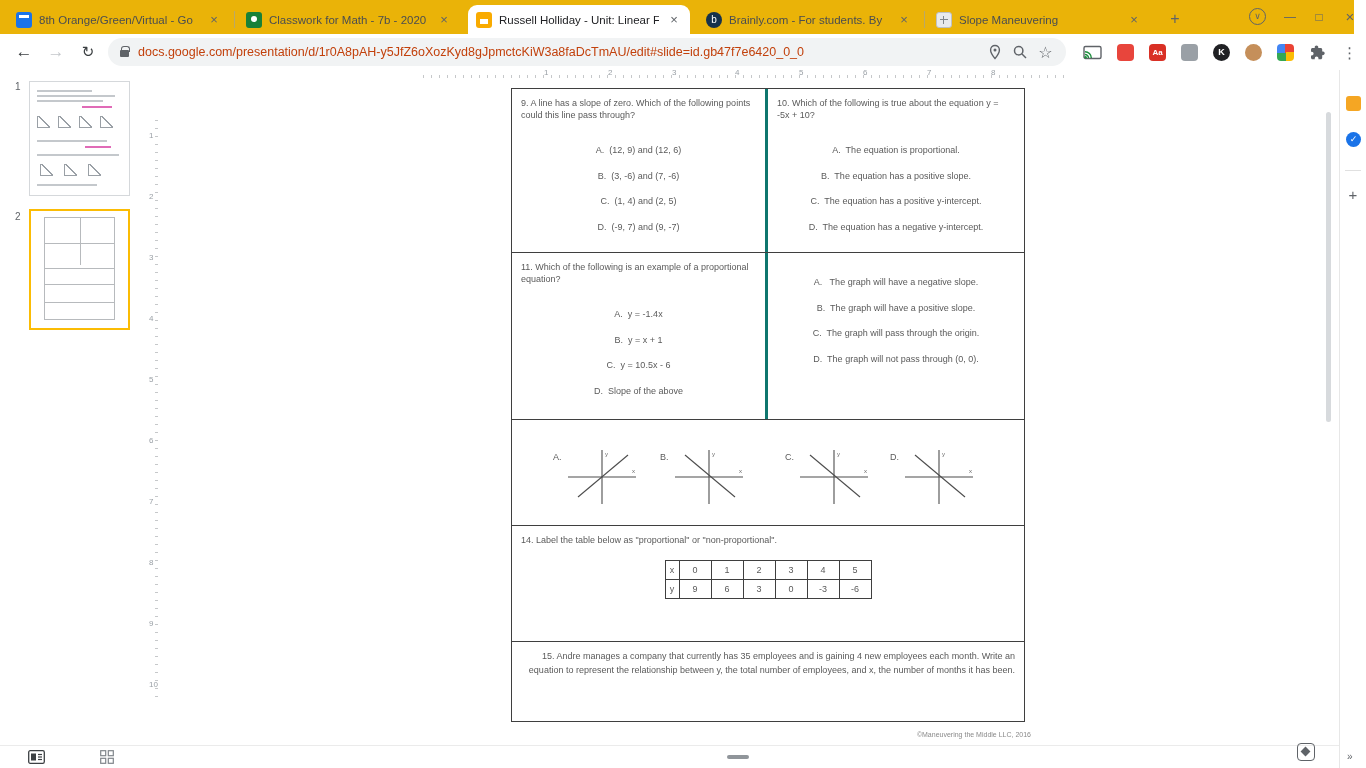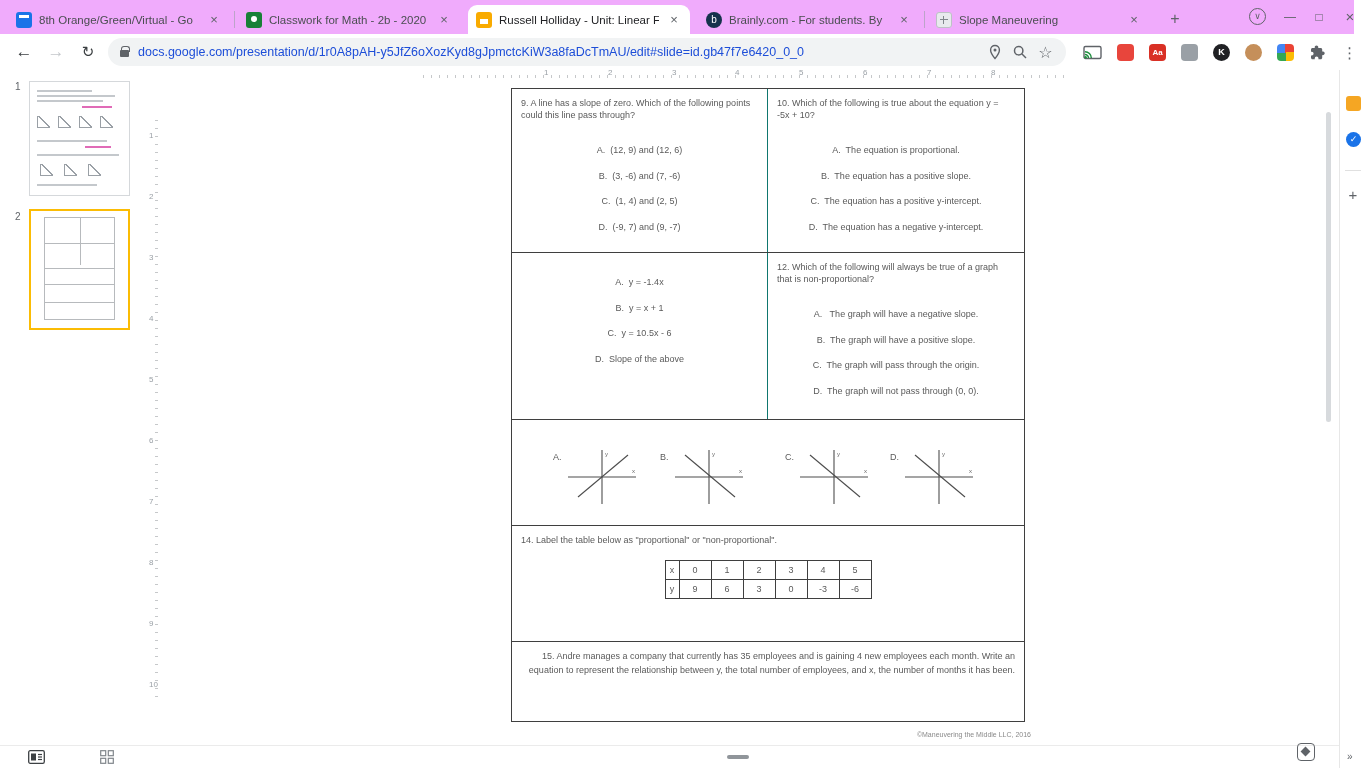--- a/index.html
+++ b/index.html
@@ -1,20 +1,20 @@
 <!DOCTYPE html>
 <html><head>
 <meta charset="utf-8">
 <style>
   * { margin:0; padding:0; box-sizing:border-box; }
   html,body { width:1366px; height:768px; overflow:hidden; background:#fff;
               font-family:"Liberation Sans", sans-serif; }
 
   
-  .tabstrip { position:absolute; top:0; left:0; right:12px; height:34px; background:#f0abfc; }
+  .tabstrip { position:absolute; top:0; left:0; right:12px; height:34px; background:#eab308; }
   .tab { position:absolute; top:5px; height:29px; width:222px; display:flex; align-items:center;
          gap:7px; padding:0 8px; font-size:11.5px; color:#4a4d51; border-radius:9px 9px 0 0; }
   .tab.active { background:#fff; color:#202124; }
   .tab-title { flex:1; white-space:nowrap; overflow:hidden; }
   .tab-close { font-size:13px; color:#5f6368; width:16px; text-align:center; cursor:default; }
   .tab-sep { position:absolute; top:11px; width:1px; height:17px; background:#9aa0a6; opacity:.6; }
   .fav { width:16px; height:16px; flex:0 0 16px; border-radius:3px; position:relative; }
   .fav-sites { background:#1a73e8; } .fav-sites::after{content:"";position:absolute;left:3px;top:3px;width:10px;height:3px;background:#fff;}
   .fav-classroom { background:#188038; } .fav-classroom::after{content:"";position:absolute;left:5px;top:4px;width:6px;height:6px;border-radius:50%;background:#fff;}
   .fav-slides { background:#f9ab00; } .fav-slides::after{content:"";position:absolute;left:4px;top:7px;width:8px;height:5px;background:#fff;}
@@ -30,21 +30,21 @@
   .winbtn { position:absolute; top:4px; width:26px; height:26px; color:#5f6368; font-size:12px;
             text-align:center; line-height:26px; }
 
   
   .toolbar { position:absolute; top:34px; left:0; right:0; height:36px; background:#fff; }
   .navbtn { position:absolute; top:6px; width:24px; height:24px; text-align:center; line-height:24px;
             font-size:17px; color:#3c4043; }
   .navbtn.disabled { color:#c4c7cb; }
   .omnibox { position:absolute; left:108px; top:4px; width:958px; height:28px; background:#f1f3f4;
              border-radius:14px; display:flex; align-items:center; padding:0 12px; gap:9px; }
-  .url { flex:1; font-size:12.5px; color:#1d4ed8; white-space:nowrap; overflow:hidden; }
+  .url { flex:1; font-size:12.5px; color:#c2410c; white-space:nowrap; overflow:hidden; }
   .lock { width:9px; height:7px; background:#5f6368; border-radius:1px; position:relative; margin-top:3px; flex:0 0 9px;}
   .lock::before { content:""; position:absolute; top:-4px; left:1.2px; width:6.5px; height:5px;
                   border:1.4px solid #5f6368; border-bottom:none; border-radius:3px 3px 0 0; }
   .obicon { flex:0 0 16px; width:16px; height:16px; }
   .tb-right { position:absolute; right:8px; top:0; height:36px; display:flex; align-items:center; gap:15px; }
   .ext { width:17px; height:17px; border-radius:4px; font-size:8px; color:#fff; text-align:center;
          line-height:17px; font-weight:bold; }
   .glyphbtn { color:#5f6368; font-size:15px; line-height:17px; text-align:center; width:17px; }
 
   
@@ -72,21 +72,21 @@
       background:repeating-linear-gradient(to bottom,#c6c8ca 0 1px,transparent 1px 8px); }
   .vrn { position:absolute; left:1px; font-size:8px; color:#9aa0a6; }
 
   
   .page { position:absolute; left:478px; top:9px; width:548px; height:666px; background:#fff; }
   .ws { position:absolute; left:33px; top:9px; width:514px; border:1px solid #3f3f3f; }
   .ws-row { display:flex; border-bottom:1px solid #3f3f3f; position:relative; }
   .ws-row:last-child { border-bottom:none; }
   .cell { position:relative; }
   .half { width:50%; }
-  .half:first-child { border-right:1px solid #0f766e; }
+  .half:first-child { border-right:3px solid #0f766e; }
   .r1 { height:164px; } .r2 { height:167px; } .r3 { height:106px; } .r4 { height:116px; } .r5 { height:79px;text-align:right; }
   .q-prompt { font-size:9px; color:#5a5a5a; line-height:12px; padding:8px 9px 0; max-width:250px; }
   .q-opts { padding:24px 9px 0; }
   .opt { font-size:9px; color:#5a5a5a; line-height:11.5px; margin-bottom:14px; white-space:pre;text-align:center; }
   .g13 { position:absolute; top:27px; display:flex; align-items:flex-start; gap:3px; }
   .g13-label { font-size:9px; color:#5a5a5a; margin-top:5px; }
   .gsvg line { stroke:#4d4d4d; stroke-width:1.1; }
   .gsvg text { font-size:6px; fill:#6a6a6a; font-family:"Liberation Sans",sans-serif; }
   .slope-positive .gline-neg { display:none; }
   .slope-negative .gline-pos { display:none; }
@@ -119,21 +119,21 @@
 
 <div class="tabstrip">
   <div class="tab" style="left:8px">
     <span class="fav fav-sites"></span>
     <span class="tab-title">8th Orange/Green/Virtual - Go</span>
     <span class="tab-close">×</span>
   </div>
   <div class="tab-sep" style="left:234px"></div>
   <div class="tab" style="left:238px">
     <span class="fav fav-classroom"></span>
-    <span class="tab-title">Classwork for Math - 2b - 2020</span>
+    <span class="tab-title">Classwork for Math - 7b - 2020</span>
     <span class="tab-close">×</span>
   </div>
   <div class="tab active" style="left:468px">
     <span class="fav fav-slides"></span>
     <span class="tab-title">Russell Holliday - Unit: Linear F</span>
     <span class="tab-close">×</span>
   </div>
   <div class="tab" style="left:698px">
     <span class="fav fav-brainly">b</span>
     <span class="tab-title">Brainly.com - For students. By</span>
@@ -266,29 +266,29 @@
             <div class="opt">A.  The equation is proportional.</div>
             <div class="opt">B.  The equation has a positive slope.</div>
             <div class="opt">C.  The equation has a positive y-intercept.</div>
             <div class="opt">D.  The equation has a negative y-intercept.</div>
           </div>
         </div>
       </div>
 
       <div class="ws-row r2">
         <div class="cell half">
+          <div class="q-prompt">11. Which of the following is an example of a proportional equation?</div>
           <div class="q-opts">
             <div class="opt">A.  y = -1.4x</div>
             <div class="opt">B.  y = x + 1</div>
             <div class="opt">C.  y = 10.5x - 6</div>
             <div class="opt">D.  Slope of the above</div>
           </div>
         </div>
         <div class="cell half">
-          <div class="q-prompt">12. Which of the following will always be true of a graph that is non-proportional?</div>
           <div class="q-opts">
             <div class="opt">A.   The graph will have a negative slope.</div>
             <div class="opt">B.  The graph will have a positive slope.</div>
             <div class="opt">C.  The graph will pass through the origin.</div>
             <div class="opt">D.  The graph will not pass through (0, 0).</div>
           </div>
         </div>
       </div>
 
       <div class="ws-row r3">

